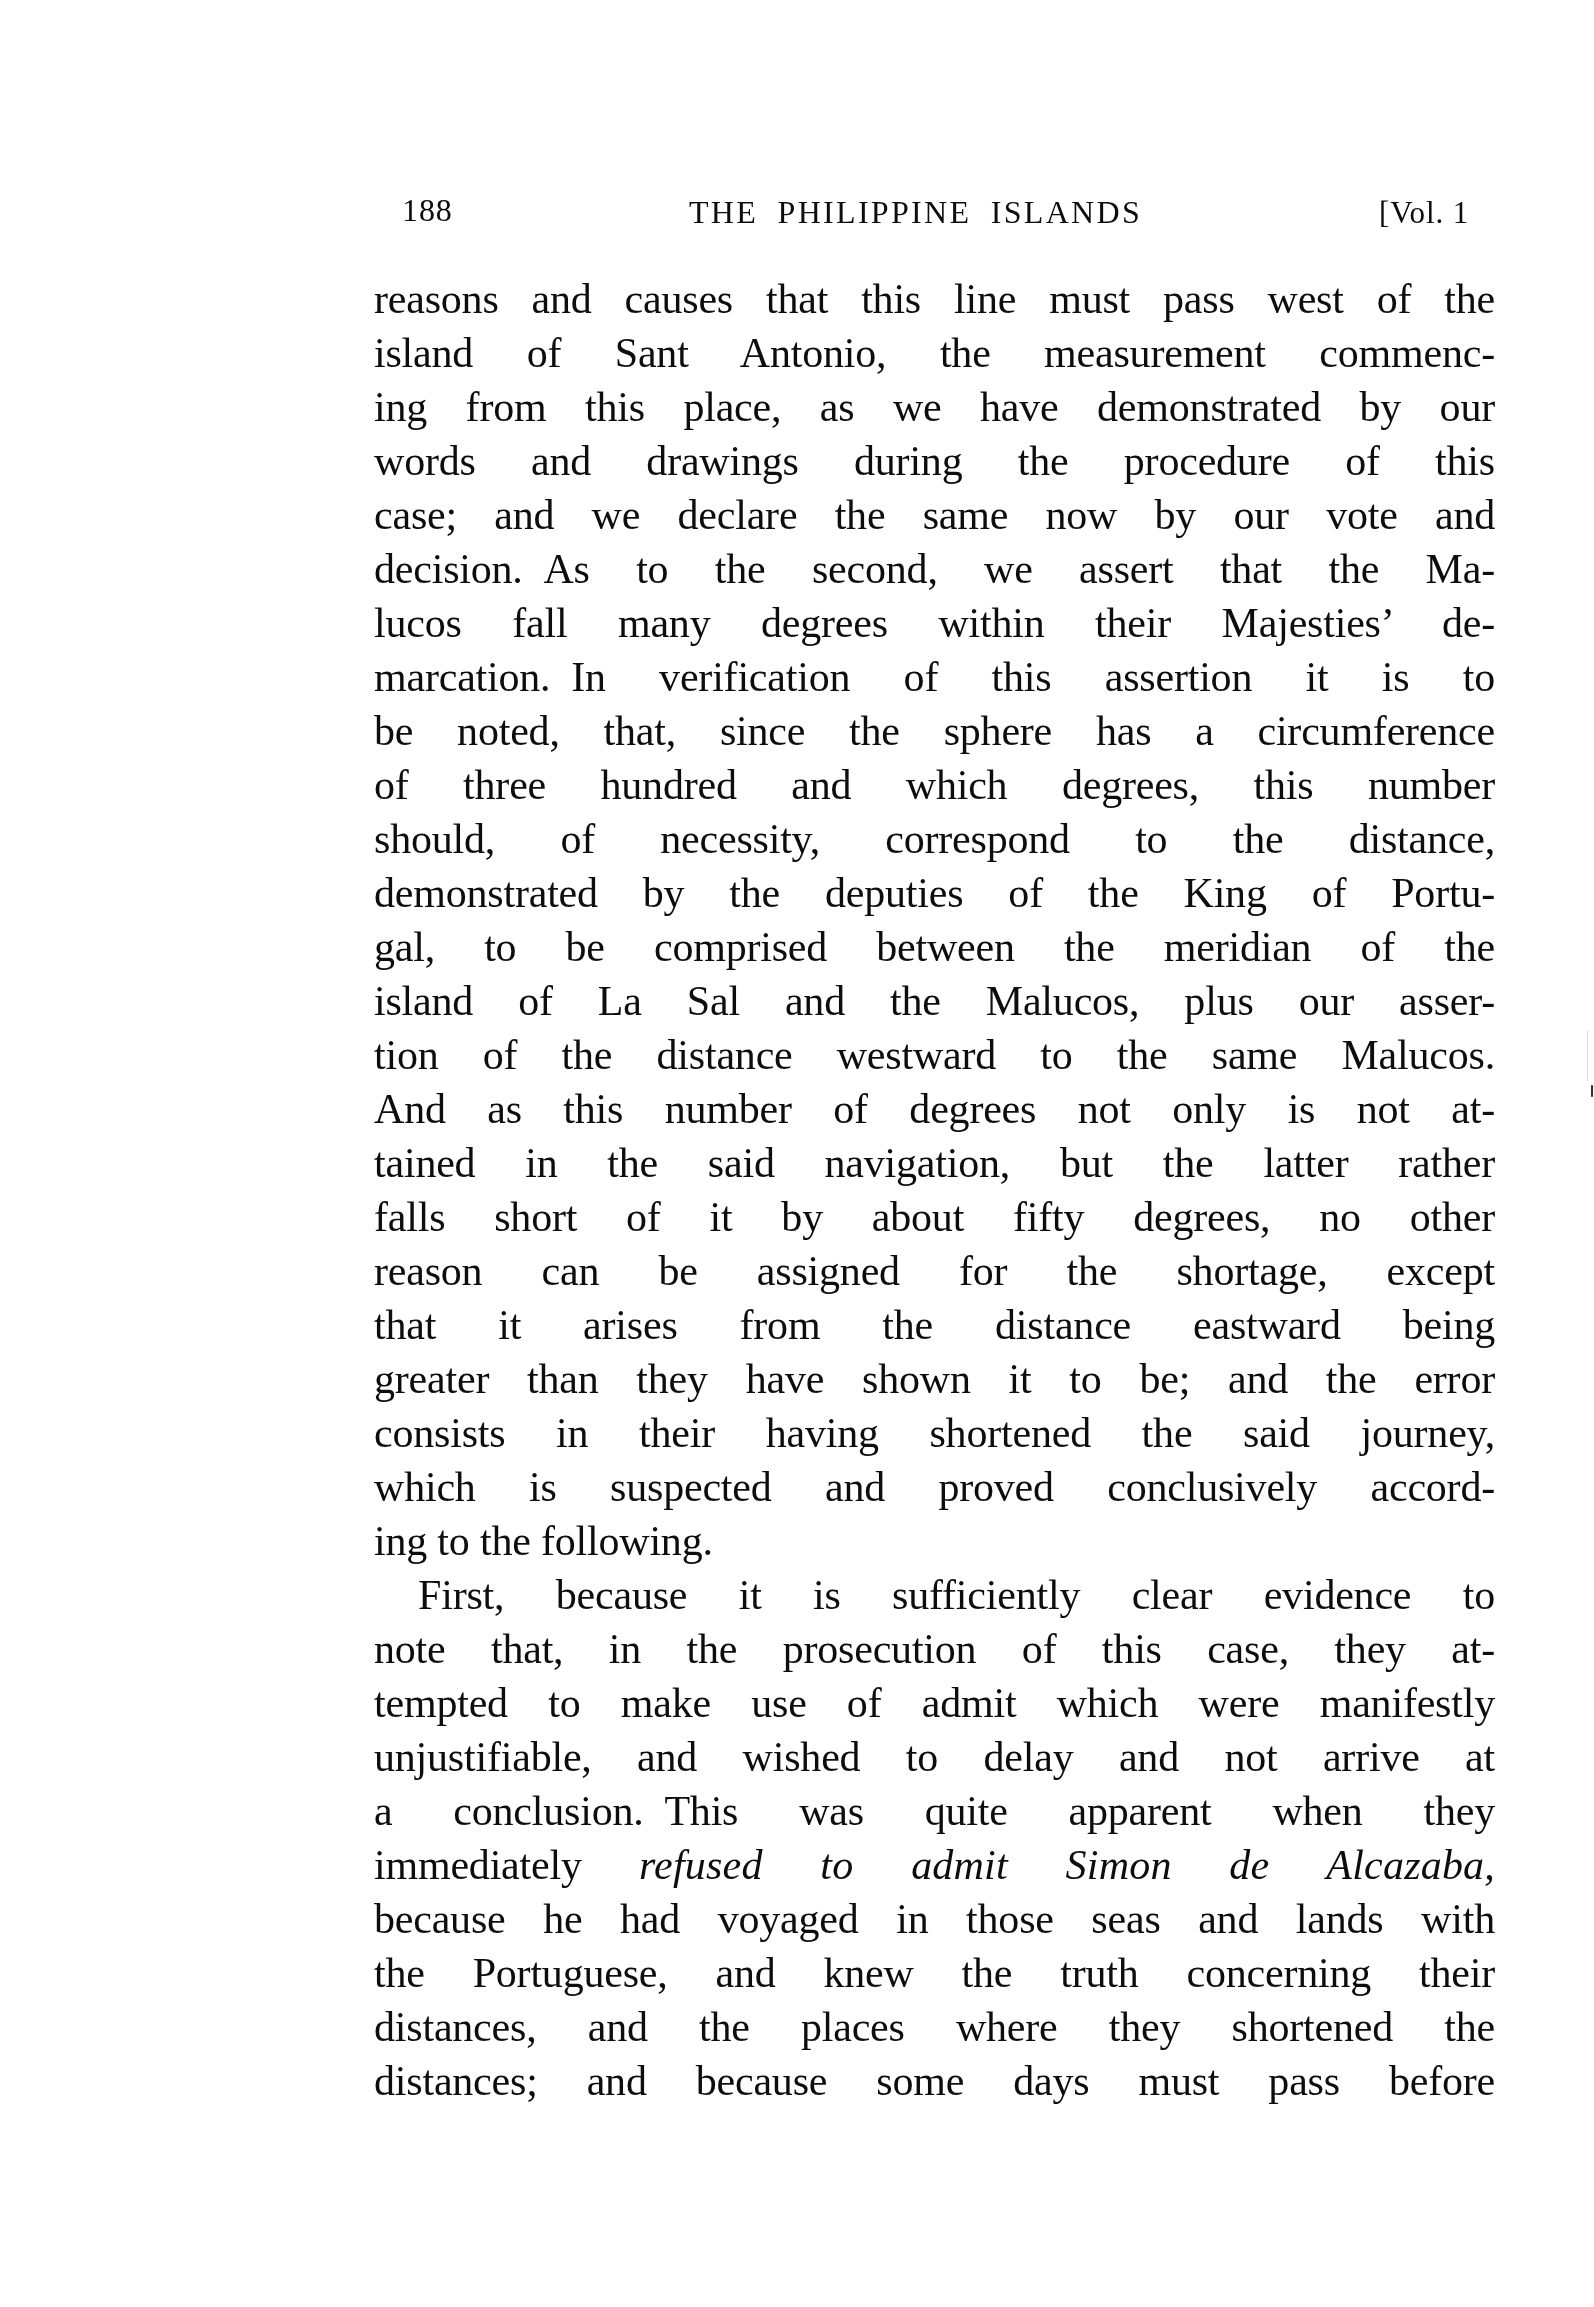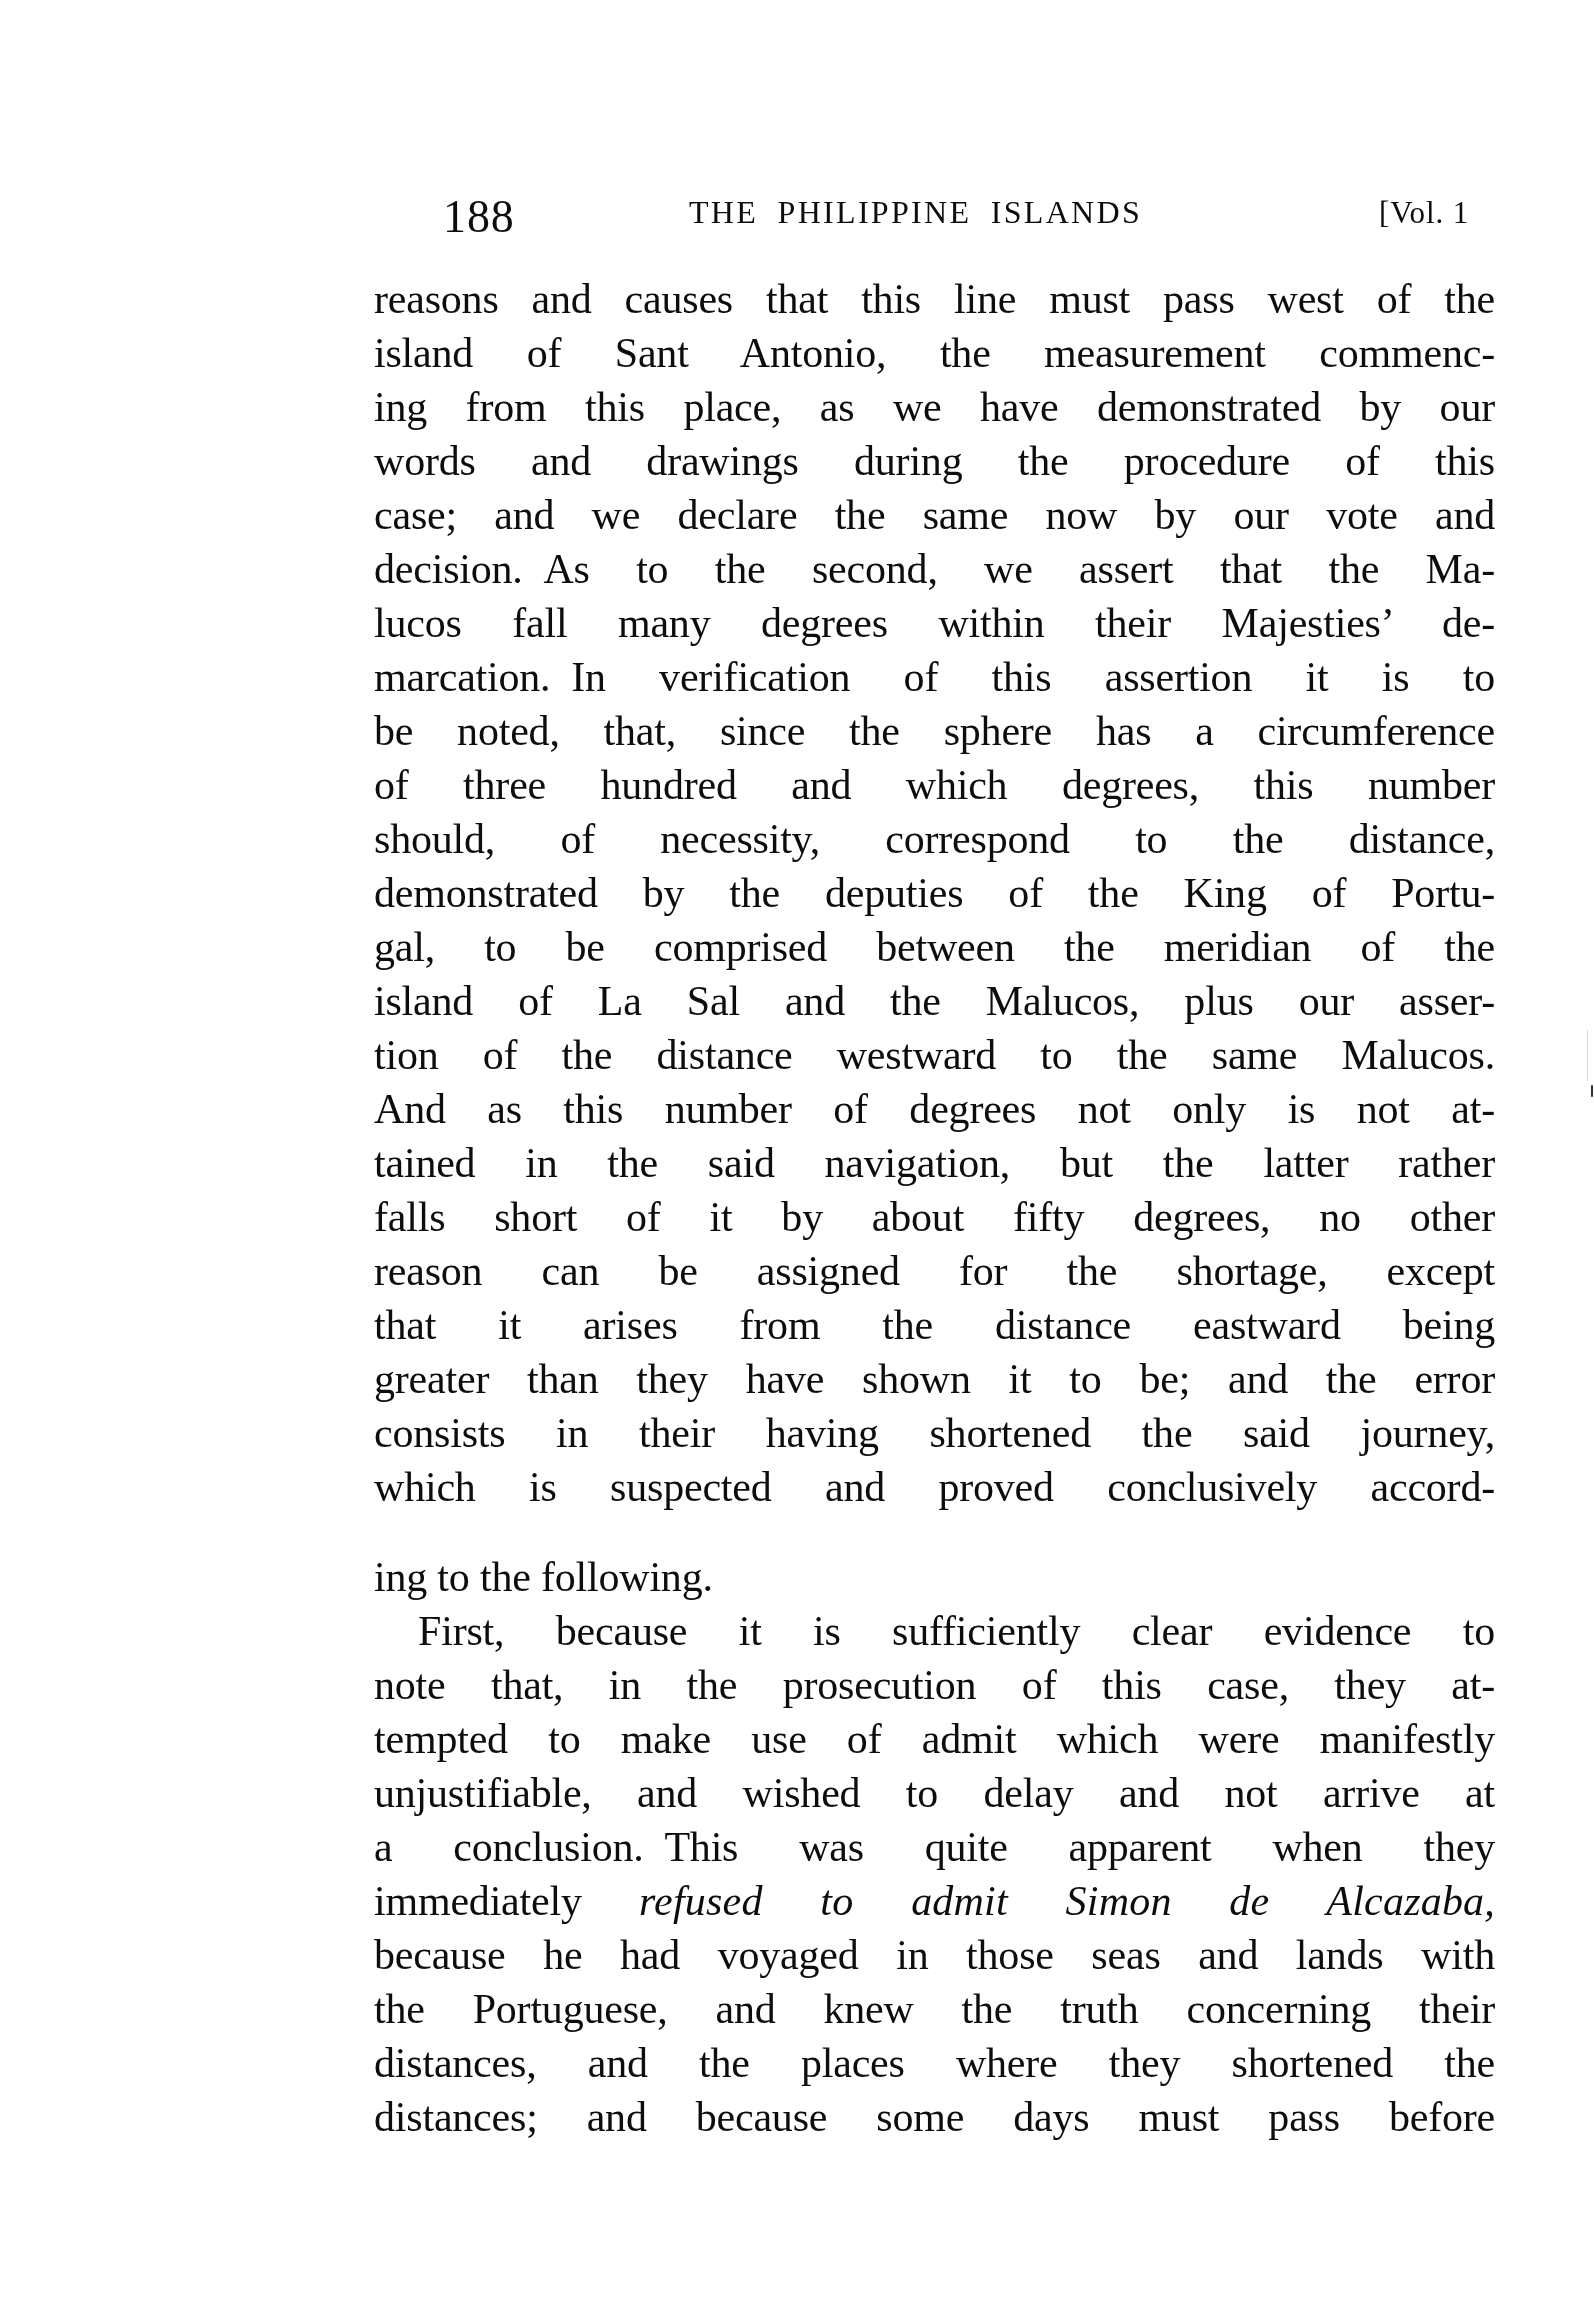--- a/index.html
+++ b/index.html
@@ -22,23 +22,22 @@
   
   .running-head-item {
     position: absolute;
     line-height: 1;
     white-space: nowrap;
     color: #0d0d0d;
   }
   .page-number {
     left: 402px;
     top: 194px;
-    font-size: 46px;
+    font-size: 32px;
     letter-spacing: 0.9px;
-    margin-left: 41px;
   }
   .running-title {
     left: 657px;
     top: 196px;
     font-size: 32px;
     letter-spacing: 2.3px;
     word-spacing: 9.2px;
     margin-left: 32px;
   }
   .volume-label {
@@ -59,21 +58,20 @@
     letter-spacing: -0.2px;
   }
   .line {
     height: 54px;
     text-align: justify;
     text-align-last: justify;
   }
   .line.no-just {
     text-align: right;
     text-align-last: left;
-    margin-top: 36px;
   }
   .line.indent {
     text-indent: 44px;
   }
   .line em {
     font-style: italic;
     letter-spacing: 0.2px;
   }
   
   .scan-line {

